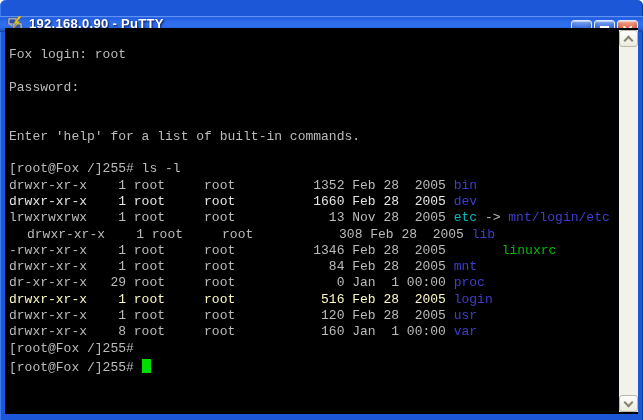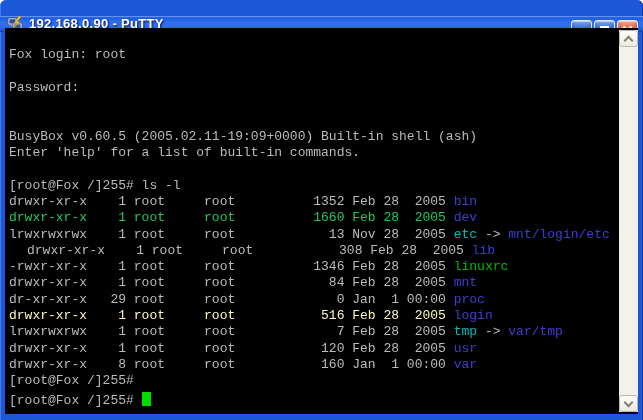--- a/index.html
+++ b/index.html
@@ -92,33 +92,31 @@
   </div>
 
   <div class="term">
     <div id="term-out">
         <div class="term-line"><span style="color: rgb(187, 187, 187);"></span></div>
         <div class="term-line"><span style="color: rgb(187, 187, 187);">Fox login: root</span></div>
         <div class="term-line"><span style="color: rgb(187, 187, 187);"></span></div>
         <div class="term-line"><span style="color: rgb(187, 187, 187);">Password:</span></div>
         <div class="term-line"><span style="color: rgb(187, 187, 187);"></span></div>
         <div class="term-line"><span style="color: rgb(187, 187, 187);"></span></div>
-        <div class="term-line"><span style="color: rgb(187, 187, 187);">BusyBox v0.60.5 (2005.02.11-19:09+0000) Built-in shell (ash)</span></div>
         <div class="term-line"><span style="color: rgb(187, 187, 187);">Enter 'help' for a list of built-in commands.</span></div>
         <div class="term-line"><span style="color: rgb(187, 187, 187);"></span></div>
         <div class="term-line"><span style="color: rgb(187, 187, 187);">[root@Fox /]255# ls -l</span></div>
         <div class="term-line"><span style="color: rgb(187, 187, 187);">drwxr-xr-x    1 root     root          1352 Feb 28  2005 </span><span style="color: rgb(62, 62, 207);">bin</span></div>
-        <div class="term-line"><span style="color: #22c55e;">drwxr-xr-x    1 root     root          1660 Feb 28  2005 </span><span style="color: rgb(62, 62, 207);">dev</span></div>
+        <div class="term-line"><span style="color: #e5e5e5;">drwxr-xr-x    1 root     root          1660 Feb 28  2005 </span><span style="color: rgb(62, 62, 207);">dev</span></div>
         <div class="term-line"><span style="color: rgb(187, 187, 187);">lrwxrwxrwx    1 root     root            13 Nov 28  2005 </span><span style="color: rgb(0, 187, 187);">etc</span><span style="color: rgb(187, 187, 187);"> -&gt; </span><span style="color: rgb(62, 62, 207);">mnt/login/etc</span></div>
         <div class="term-line"><span style="color: rgb(187, 187, 187); margin-left: 18px;">drwxr-xr-x    1 root     root           308 Feb 28  2005 </span><span style="color: rgb(62, 62, 207);">lib</span></div>
-        <div class="term-line"><span style="color: rgb(187, 187, 187);">-rwxr-xr-x    1 root     root          1346 Feb 28  2005 </span><span style="color: rgb(0, 187, 0);">linuxrc</span></div>
+        <div class="term-line"><span style="color: rgb(187, 187, 187);">-rwxr-xr-x    1 root     root          1346 Feb 28  2005 </span><span style="color: rgb(0, 187, 0); margin-left: 48px;">linuxrc</span></div>
         <div class="term-line"><span style="color: rgb(187, 187, 187);">drwxr-xr-x    1 root     root            84 Feb 28  2005 </span><span style="color: rgb(62, 62, 207);">mnt</span></div>
         <div class="term-line"><span style="color: rgb(187, 187, 187);">dr-xr-xr-x   29 root     root             0 Jan  1 00:00 </span><span style="color: rgb(62, 62, 207);">proc</span></div>
         <div class="term-line"><span style="color: #fef9c3;">drwxr-xr-x    1 root     root           516 Feb 28  2005 </span><span style="color: rgb(62, 62, 207);">login</span></div>
-        <div class="term-line"><span style="color: rgb(187, 187, 187);">lrwxrwxrwx    1 root     root             7 Feb 28  2005 </span><span style="color: rgb(0, 187, 187);">tmp</span><span style="color: rgb(187, 187, 187);"> -&gt; </span><span style="color: rgb(62, 62, 207);">var/tmp</span></div>
         <div class="term-line"><span style="color: rgb(187, 187, 187);">drwxr-xr-x    1 root     root           120 Feb 28  2005 </span><span style="color: rgb(62, 62, 207);">usr</span></div>
         <div class="term-line"><span style="color: rgb(187, 187, 187);">drwxr-xr-x    8 root     root           160 Jan  1 00:00 </span><span style="color: rgb(62, 62, 207);">var</span></div>
         <div class="term-line"><span style="color: rgb(187, 187, 187);">[root@Fox /]255#</span></div>
         <div class="term-line"><span style="color: rgb(187, 187, 187);">[root@Fox /]255# </span><span class="cursor" style="background: rgb(0, 220, 0);"></span></div>
       </div>
   </div>
 
   <div class="scrollbar">
     <div class="scroll-btn">
       <span class="chev up"></span>

